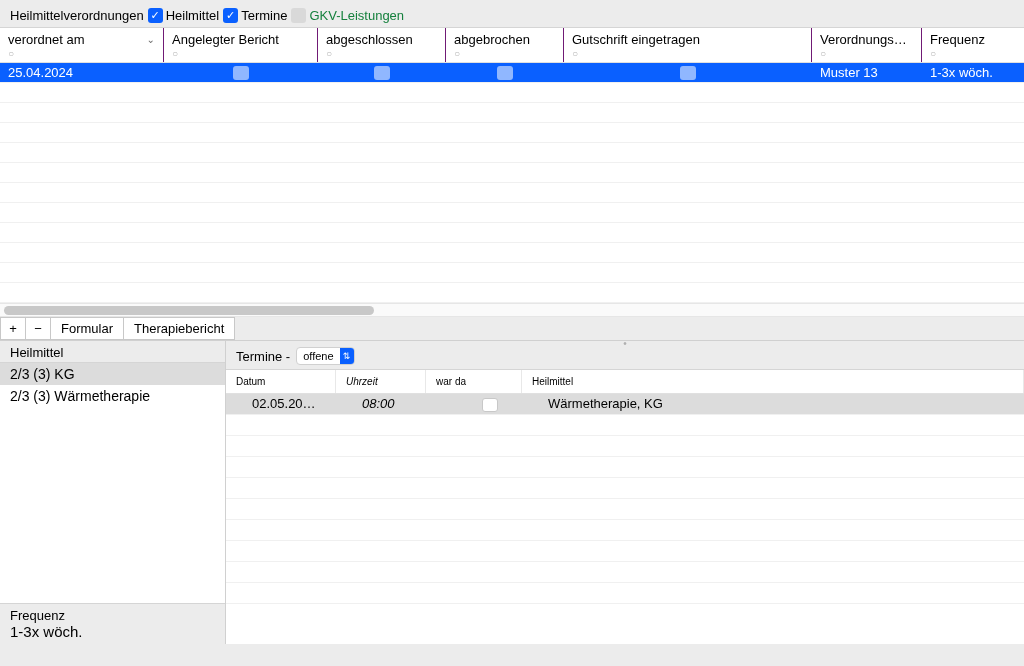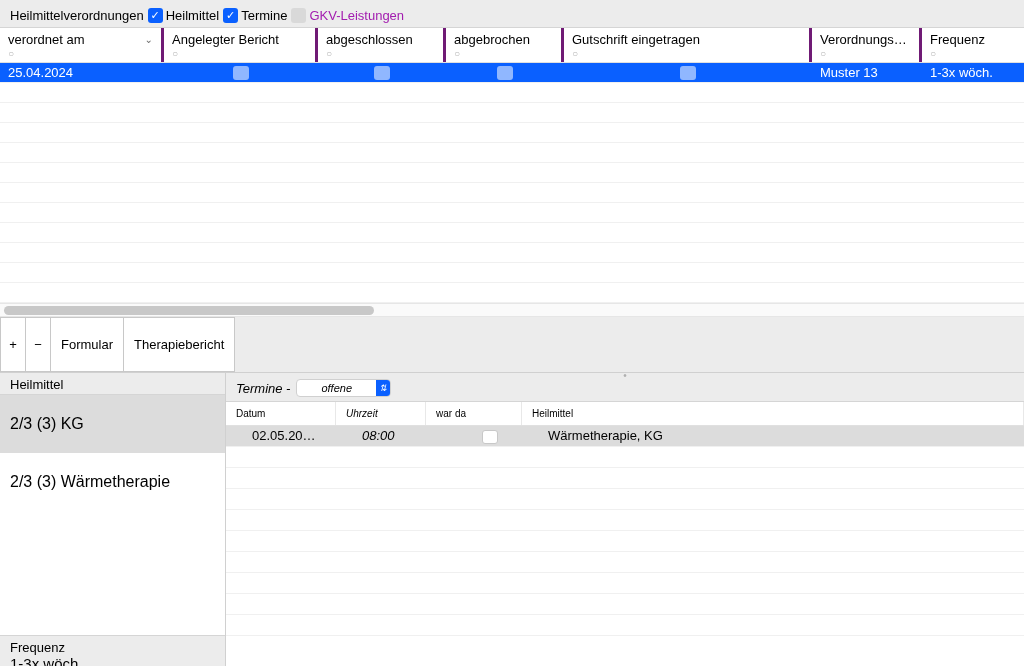--- a/index.html
+++ b/index.html
@@ -37,35 +37,35 @@
       justify-content: center;
       font-size: 11px;
     }
     .cb-checked {
       background: #0a60ff;
       color: #fff;
     }
     .cb-unchecked {
       background: #d9d9d9;
     }
-    .disabled-label { color: #a21caf; }
+    .disabled-label { color: #15803d; }
 
     
     .table-main {
       background: #fff;
       border-top: 1px solid #d5d5d5;
     }
     .thead {
       display: flex;
       border-bottom: 1px solid #e0e0e0;
     }
     .th {
       position: relative;
       padding: 4px 8px 1px 8px;
-      border-right: 3px solid #701a75;
+      border-right: 1px solid #701a75;
       font-size: 13px;
     }
     .th .sub-o {
       display: block;
       font-size: 10px;
       color: #b5b5b5;
       margin-top: 1px;
       margin-bottom: 2px;
     }
     .th .chev {
@@ -121,21 +121,21 @@
     
     .action-bar {
       display: flex;
       align-items: stretch;
       background: #ececec;
       border-bottom: 1px solid #d0d0d0;
     }
     .action-bar .btn {
       border: 1px solid #c8c8c8;
       background: #fff;
-      padding: 19px 10px;
+      padding: 3px 10px;
       font-size: 13px;
       display: flex;
       align-items: center;
     }
     .action-bar .btn.sq { width: 26px; justify-content:center; padding:3px 0; }
     .action-bar .btn + .btn { margin-left: -1px; }
     .action-bar .spacer { flex:1; }
 
     
     .bottom {
@@ -153,22 +153,22 @@
       padding: 4px 10px 2px;
       font-size: 13px;
     }
     .left-pane .hm-list {
       background: #fff;
       flex: 1;
       border-top: 1px solid #d5d5d5;
       border-bottom: 1px solid #d5d5d5;
     }
     .left-pane .hm-item {
-      padding: 20px 10px;
-      font-size: 16px;
+      padding: 3px 10px;
+      font-size: 14px;
     }
     .left-pane .hm-item.sel { background: #dcdcdc; }
     .left-pane .freq-lbl { padding: 4px 10px 0; font-size: 13px; }
     .left-pane .freq-val { padding: 0 10px 4px; font-size: 15px; }
 
     .right-pane {
       flex: 1;
       background: #ececec;
       display: flex;
       flex-direction: column;
@@ -178,33 +178,32 @@
       text-align:center;
       color:#b0b0b0;
       font-size:10px;
       line-height:6px;
     }
     .right-pane .termine-hdr {
       display:flex;
       align-items:center;
       gap:6px;
       padding: 0 10px 4px;
-      font-style: italic;
     }
     .select-pill {
       display:inline-flex;
       align-items:center;
       background:#fff;
       border:1px solid #d0d0d0;
       border-radius:4px;
       font-size:11px;
       height:18px;
       overflow:hidden;
     }
-    .select-pill .txt { padding:0 24px; }
+    .select-pill .txt { padding:0 6px; }
     .select-pill .arrows {
       background:#0a60ff;
       color:#fff;
       width:14px;
       text-align:center;
       font-size:9px;
       line-height:18px;
     }
 
     .subtable {

